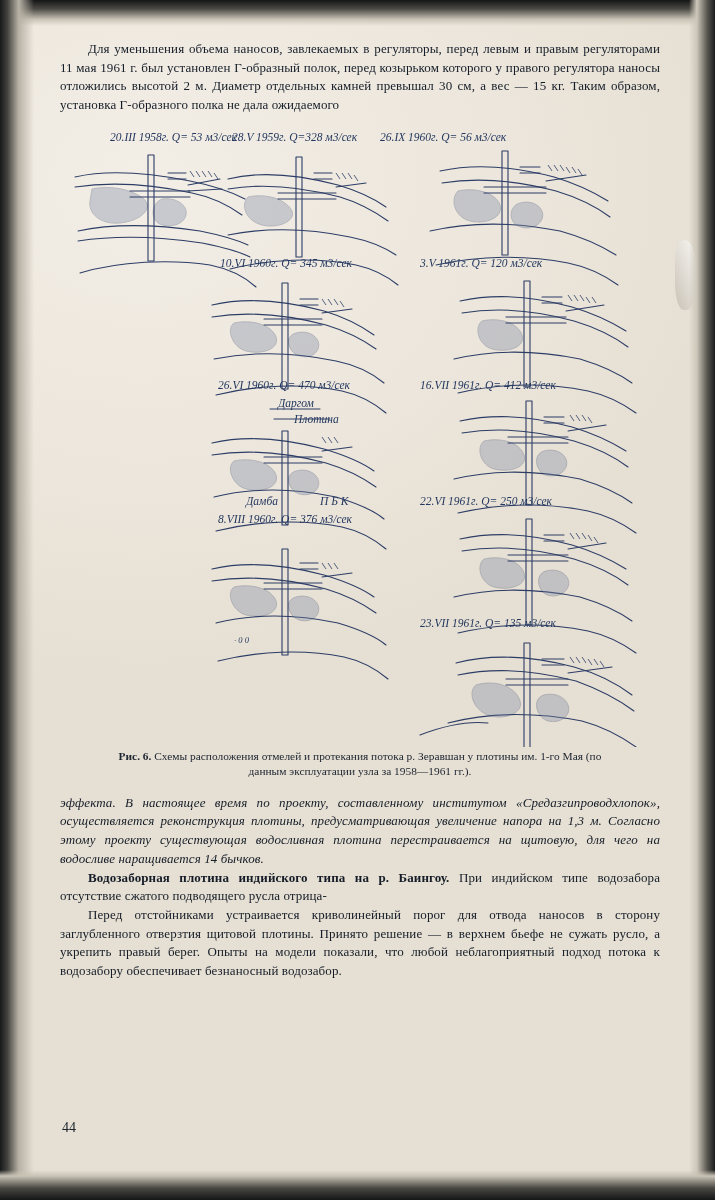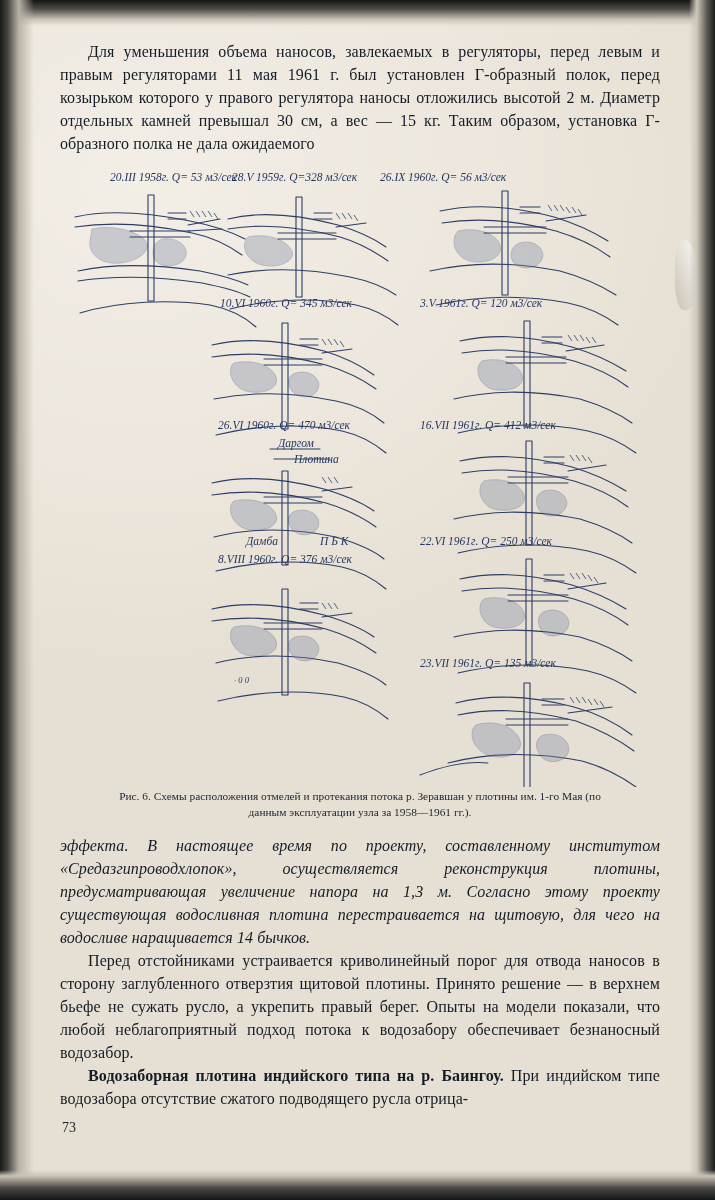--- a/index.html
+++ b/index.html
@@ -55,21 +55,21 @@
     pointer-events: none;
   }
   .content {
     position: absolute;
     left: 60px;
     top: 40px;
     width: 600px;
   }
   p.para {
     margin: 0;
-    font-size: 16px;
+    font-size: 13px;
     line-height: 1.44;
     text-align: justify;
     text-indent: 28px;
     color: #141c27;
     letter-spacing: 0.1px;
   }
   p.para.noind { text-indent: 0; font-style: italic; }
   .para b { font-weight: bold; }
   .block-top { margin-bottom: 12px; }
   .block-bottom p.para { margin-bottom: 0px; }
@@ -83,21 +83,21 @@
   }
   .figure svg { display: block; }
   .caption {
     width: 520px;
     margin: 2px auto 14px auto;
     font-size: 11.4px;
     line-height: 1.35;
     text-align: center;
     color: #1c2430;
   }
-  .caption .cap-label { font-weight: normal; }
+  .caption .cap-label { font-weight: bold; }
 
   .folio {
     position: absolute;
     left: 62px;
     bottom: 64px;
     font-size: 14px;
     color: #1a222c;
   }
   .ink { fill: none; stroke: #2c3d66; stroke-width: 1.1; stroke-linecap: round; stroke-linejoin: round; }
   .ink2 { fill: none; stroke: #2c3d66; stroke-width: 0.8; }
@@ -283,26 +283,26 @@
       </svg>
     </div>
 
     <div class="caption">
       <span class="cap-label">Рис. 6.</span>
       <span>Схемы расположения отмелей и протекания потока р. Зеравшан у плотины им. 1-го Мая (по данным эксплуатации узла за 1958—1961 гг.).</span>
     </div>
 
     <div class="block-bottom">
       <p class="para noind">эффекта. В настоящее время по проекту, составленному институтом «Средазгипроводхлопок», осуществляется реконструкция плотины, предусматривающая увеличение напора на 1,3 м. Согласно этому проекту существующая водосливная плотина перестраивается на щитовую, для чего на водосливе наращивается 14 бычков.</p>
+      <p class="para"><b>Водозаборная плотина индийского типа на р. Баингоу.</b><span> При индийском типе водозабора отсутствие сжатого подводящего русла отрица-</span></p>
       <p class="para">Перед отстойниками устраивается криволинейный порог для отвода наносов в сторону заглубленного отверзтия щитовой плотины. Принято решение — в верхнем бьефе не сужать русло, а укрепить правый берег. Опыты на модели показали, что любой неблагоприятный подход потока к водозабору обеспечивает безнаносный водозабор.</p>
-      <p class="para"><b>Водозаборная плотина индийского типа на р. Баингоу.</b><span> При индийском типе водозабора отсутствие сжатого подводящего русла отрица-</span></p>
     </div>
 
   </div>
 
-  <div class="folio">73</div>
+  <div class="folio">44</div>
 
   <div class="curl"></div>
   <div class="edge-top"></div>
   <div class="edge-left"></div>
   <div class="edge-right"></div>
   <div class="edge-bottom"></div>
 </div>
 
 </body></html>

